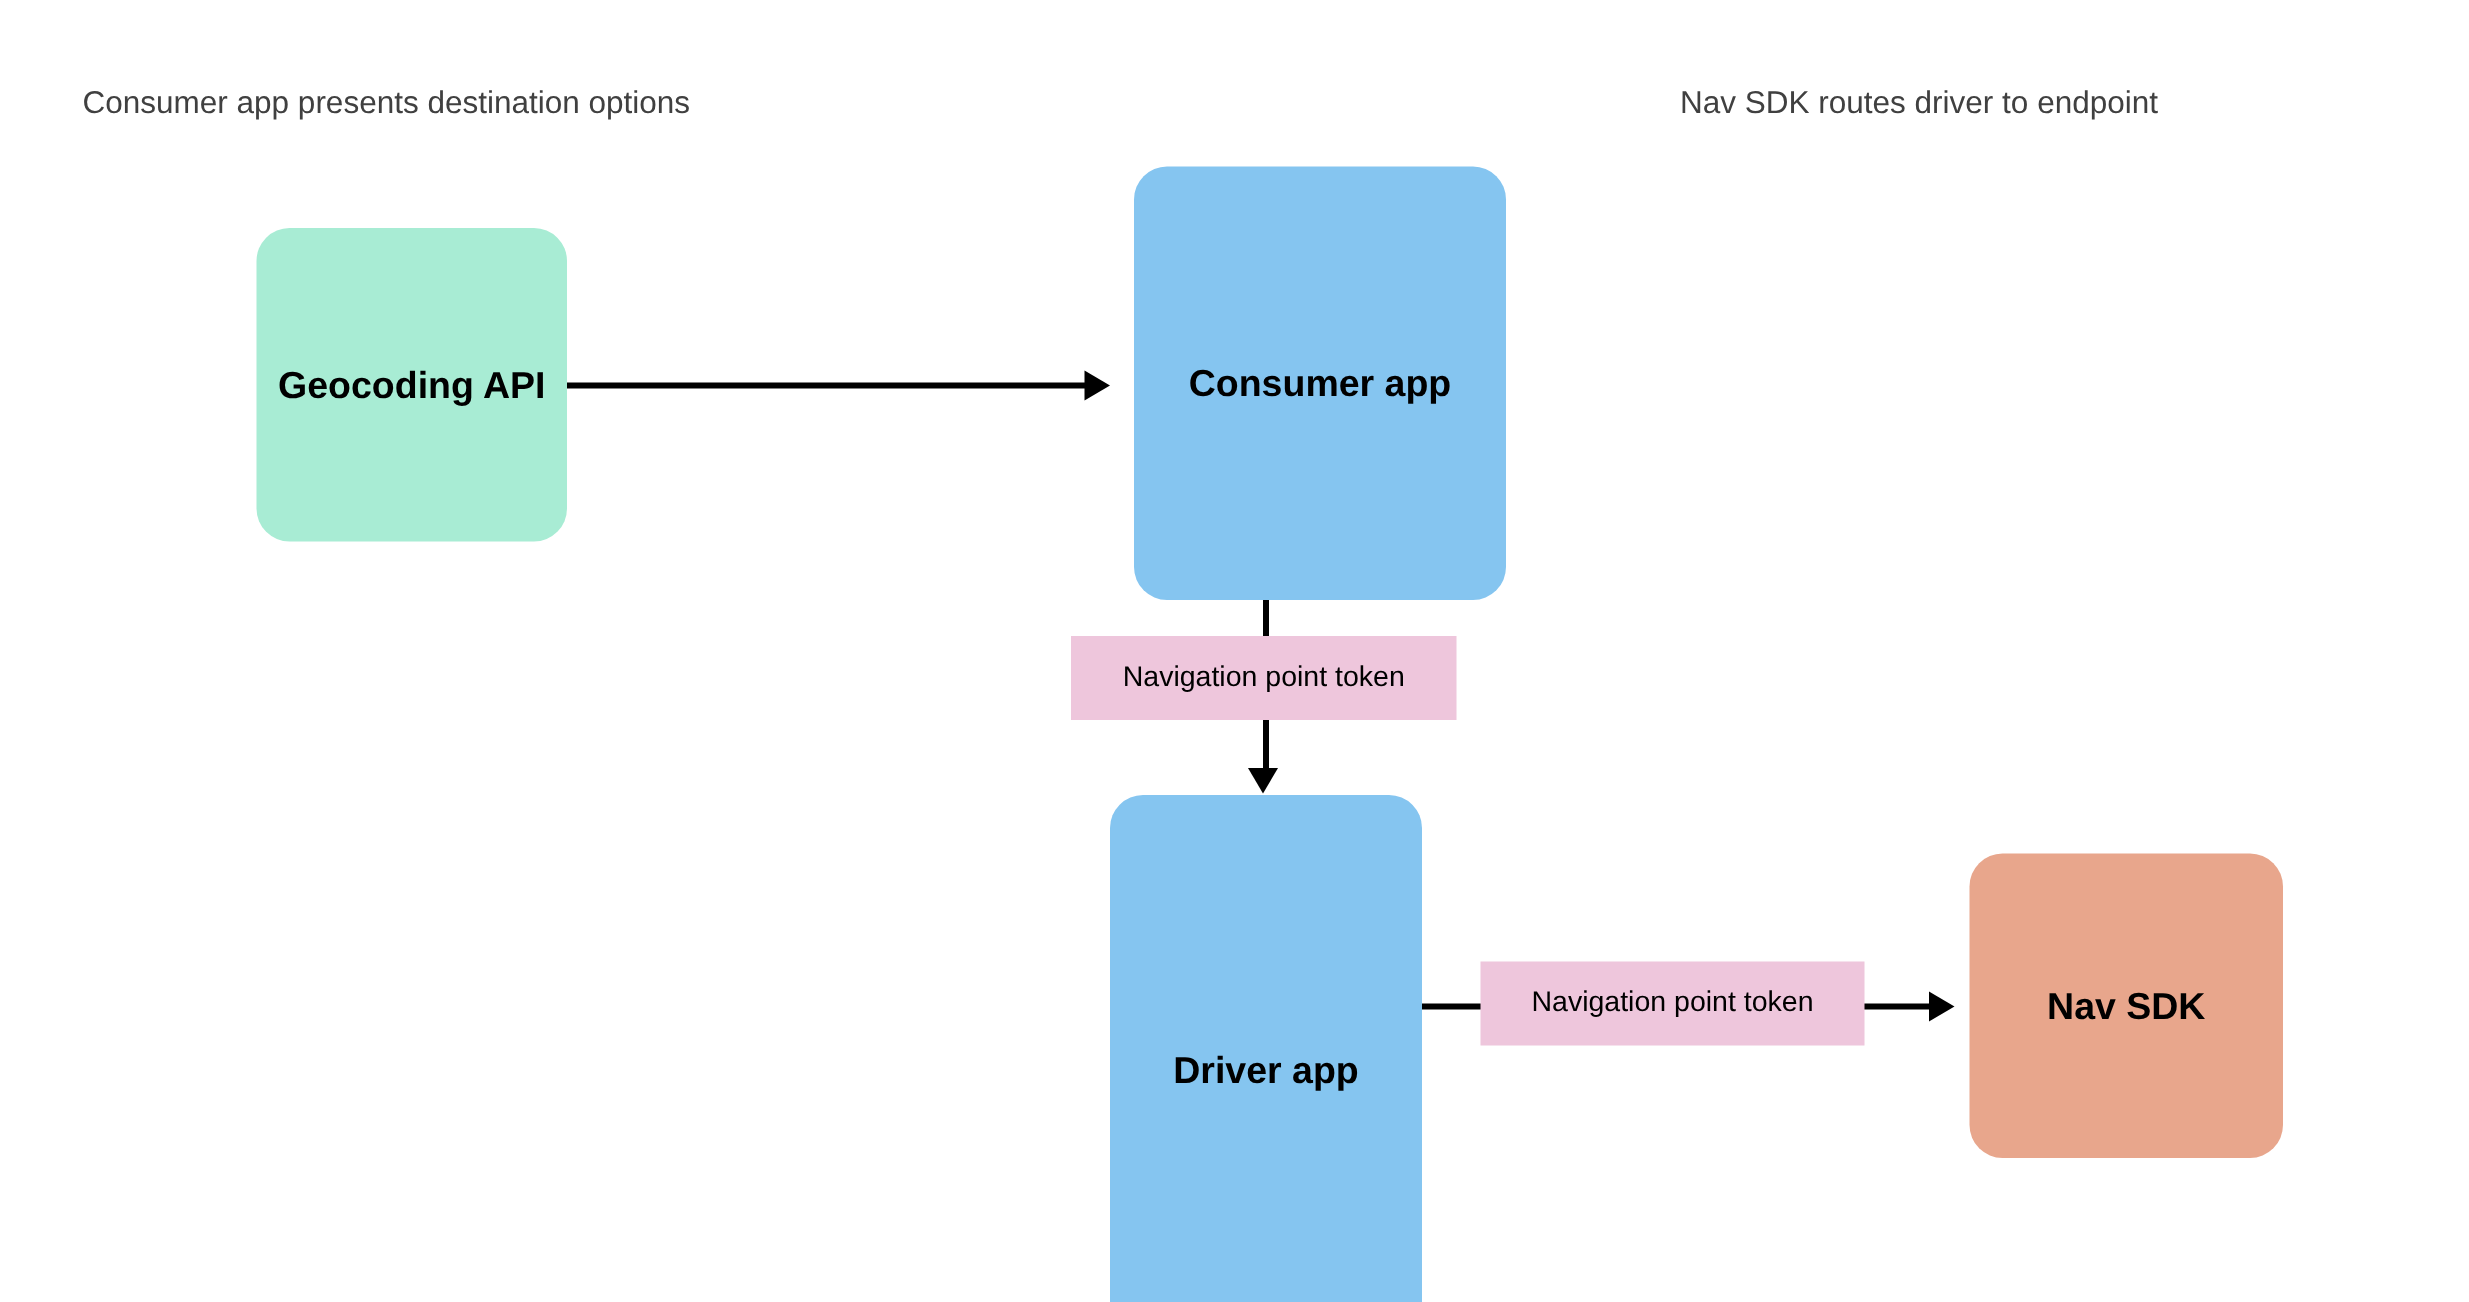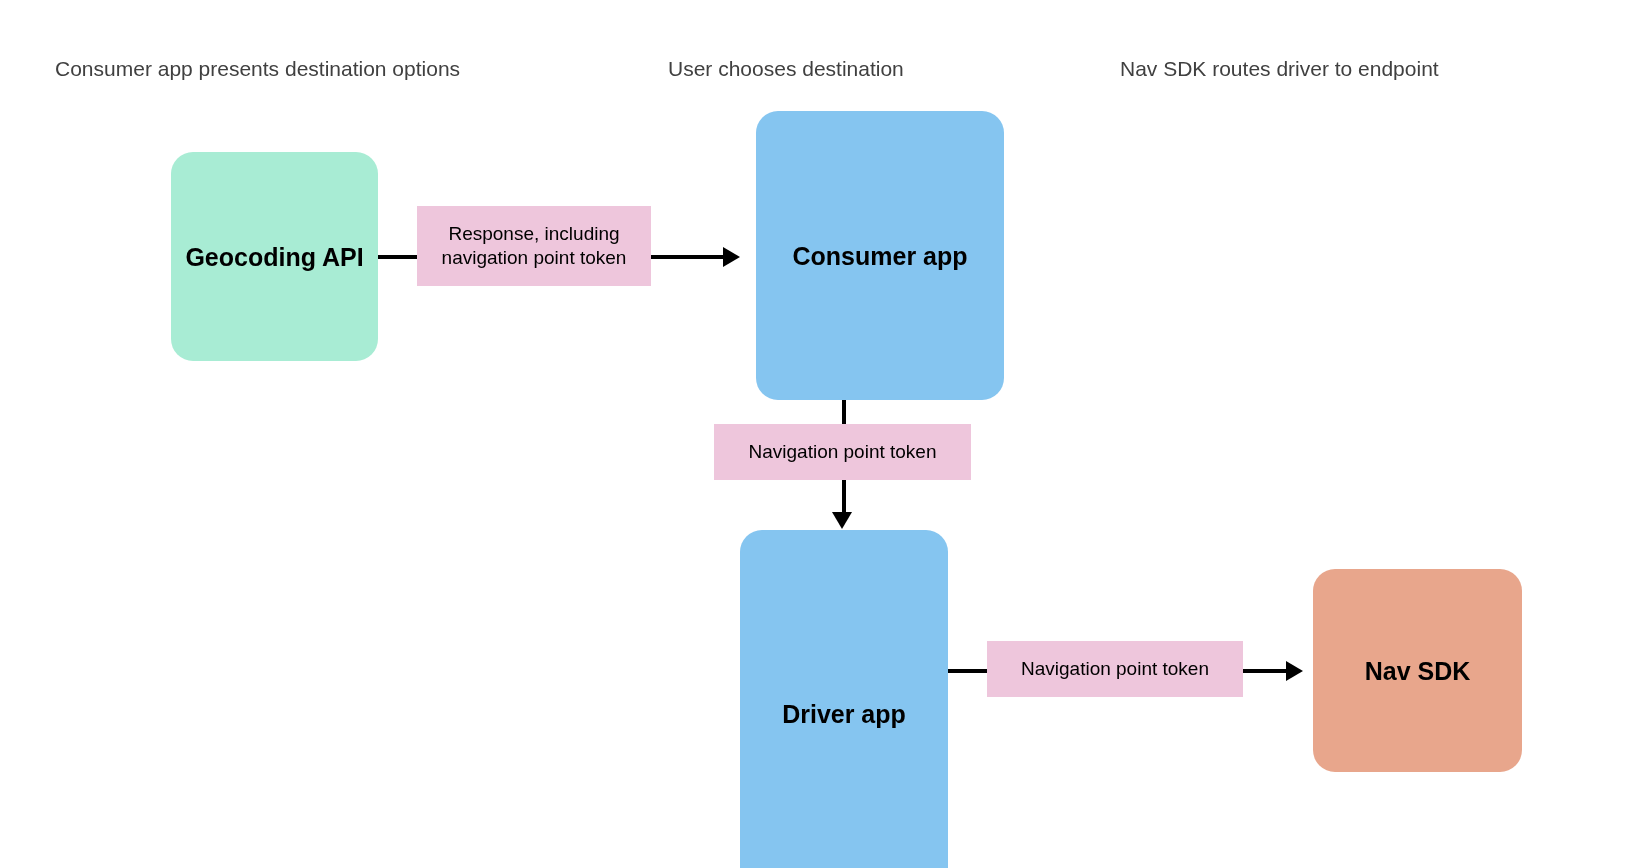--- a/index.html
+++ b/index.html
@@ -90,33 +90,29 @@
     z-index: 3;
   }
 </style>
 </head>
 <body>
 
 <div id="canvas">
 
   <div class="col-heading" style="left:55px; top:56px;">Consumer app presents destination options</div>
 
-  <div class="col-heading" style="left:668px; top:56px;">User chooses destination</div>
 
   <div class="col-heading" style="left:1120px; top:56px;">Nav SDK routes driver to endpoint</div>
 
   <div class="node" style="left:171px; top:152px; width:207px; height:209px; background:#a8ecd4;">
     <span class="node-label">Geocoding API</span>
   </div>
 
   <div class="edge-line-h" style="left:378px; top:255px; width:355px;"></div>
   <div class="arrowhead-right" style="left:723px; top:247px;"></div>
-  <div class="edge-label" style="left:417px; top:206px; width:234px; height:80px; background:#eec6dc;">
-    <span class="edge-label-text">Response, including navigation point token</span>
-  </div>
 
   <div class="node" style="left:740px; top:111px; width:248px; height:289px; background:#85c5f0;margin-left:16px;">
     <span class="node-label">Consumer app</span>
   </div>
 
   <div class="edge-line-v" style="left:842px; top:400px; height:120px;"></div>
   <div class="arrowhead-down" style="left:832px; top:512px;"></div>
   <div class="edge-label" style="left:714px; top:424px; width:257px; height:56px; background:#eec6dc;">
     <span class="edge-label-text">Navigation point token</span>
   </div>

